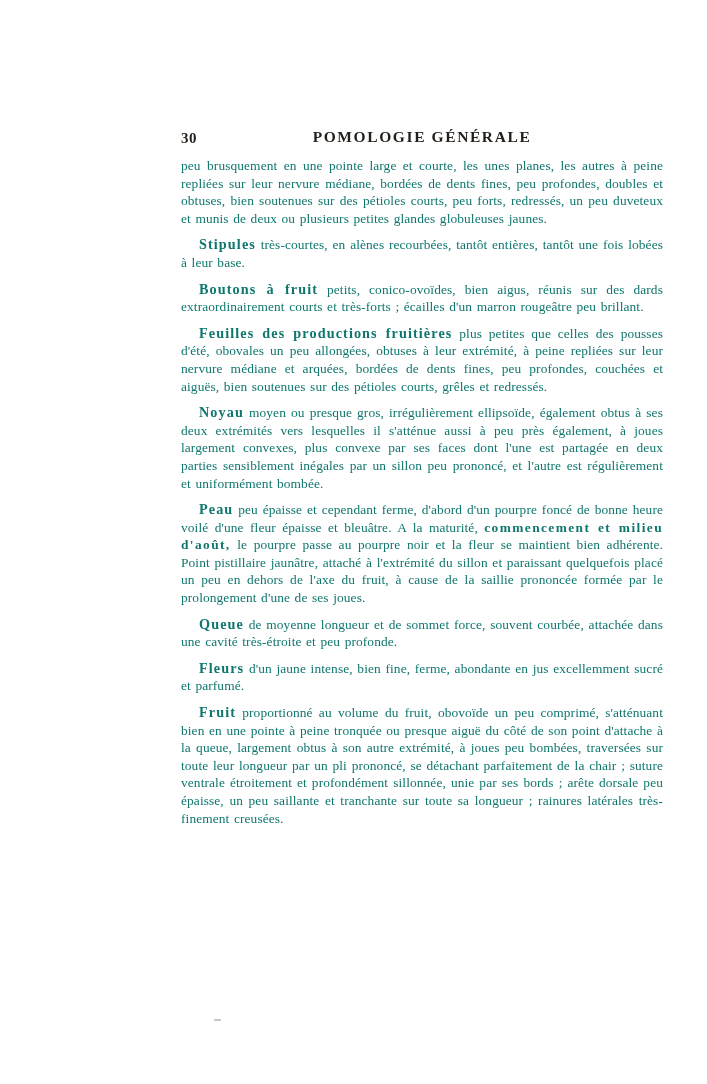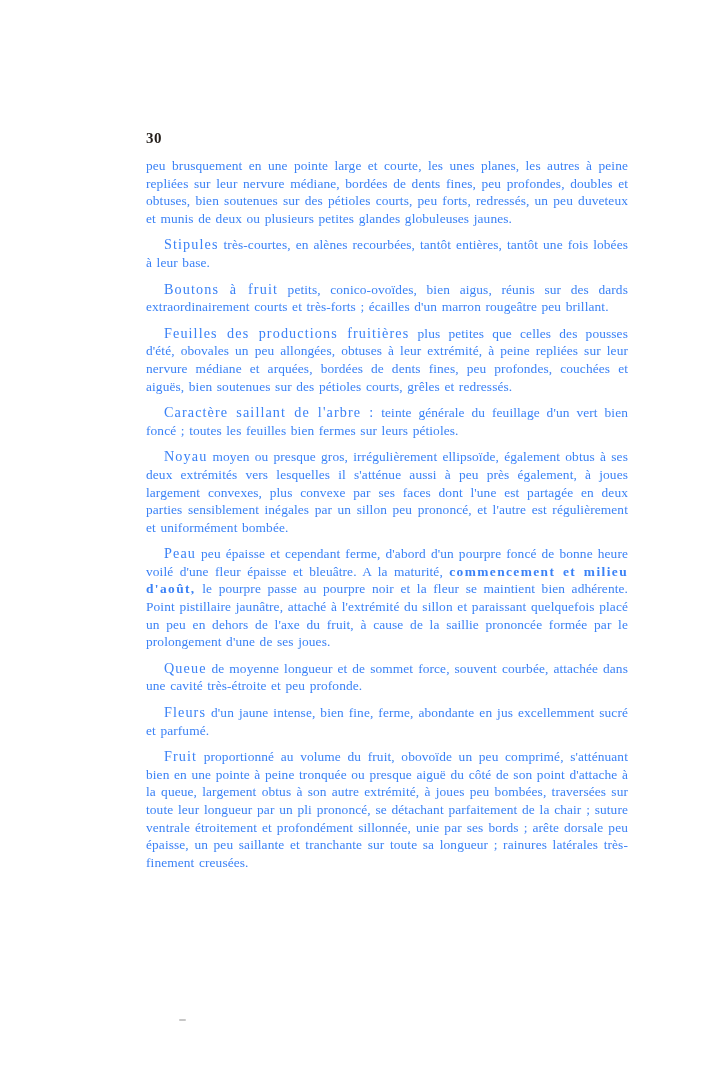--- a/index.html
+++ b/index.html
@@ -6,54 +6,55 @@
   body {
     width: 707px; height: 1084px;
     background: #ffffff;
     position: relative;
     font-family: "Liberation Serif", "DejaVu Serif", serif;
     overflow: hidden;
   }
   .page {
     position: absolute; inset: 0;
     background: #ffffff;
+    margin-left: 35px;
   }
   .running-header {
     position: absolute;
     top: 128px; left: 146px; width: 482px; height: 20px;
     color: #241f1b;
   }
   .page-number {
     position: absolute; left: 0; top: 2px;
     font-size: 15px; font-weight: 700; letter-spacing: 0.5px;
   }
   .page-title {
     position: absolute; left: 0; right: 0; top: 0;
     text-align: center;
     font-size: 15.5px; font-weight: 700;
     letter-spacing: 1.6px;
     white-space: nowrap;
   }
   .text-column {
     position: absolute;
     top: 157px; left: 146px; width: 482px;
-    color: #3b82f6;
+    color: #0f766e;
     font-size: 13.4px;
     line-height: 17.6px;
     text-align: justify;
     letter-spacing: 0.1px;
     word-spacing: 1.1px;
   }
   .text-column p {
     margin: 0 0 9px 0;
     text-indent: 18px;
   }
   .text-column p.continuation { text-indent: 0; }
   .term {
-    font-weight: 400;
+    font-weight: 700;
     font-size: 14.2px;
     letter-spacing: 1.1px;
   }
   .inline-emphasis {
     font-weight: 700;
     letter-spacing: 1.4px;
   }
   .scan-speck {
     position: absolute;
     left: 179px; top: 1019px;
@@ -63,38 +64,37 @@
     opacity: 0.8;
   }
 </style>
 </head>
 <body>
 
 <div class="page">
 
   <div class="running-header">
     <span class="page-number">30</span>
+    <span class="page-title">POMOLOGIE GÉNÉRALE</span>
   </div>
 
   <div class="text-column">
 
     <p class="continuation"><span>peu brusquement en une pointe large et courte, les unes planes, les autres à peine repliées sur leur nervure médiane, bordées de dents fines, peu profondes, doubles et obtuses, bien soutenues sur des pétioles courts, peu forts, redressés, un peu duveteux et munis de deux ou plusieurs petites glandes globuleuses jaunes.</span></p>
 
     <p><span class="term">Stipules</span>
       <span>très-courtes, en alènes recourbées, tantôt entières, tantôt une fois lobées à leur base.</span></p>
 
     <p><span class="term">Boutons à fruit</span>
       <span>petits, conico-ovoïdes, bien aigus, réunis sur des dards extraordinairement courts et très-forts ; écailles d'un marron rougeâtre peu brillant.</span></p>
 
 
     <p><span class="term">Feuilles des productions fruitières</span>
       <span>plus petites que celles des pousses d'été, obovales un peu allongées, obtuses à leur extrémité, à peine repliées sur leur nervure médiane et arquées, bordées de dents fines, peu profondes, couchées et aiguës, bien soutenues sur des pétioles courts, grêles et redressés.</span></p>
 
-    <p><span class="term">Caractère saillant de l'arbre :</span>
-      <span>teinte générale du feuillage d'un vert bien foncé ; toutes les feuilles bien fermes sur leurs pétioles.</span></p>
 
     <p><span class="term">Noyau</span>
       <span>moyen ou presque gros, irrégulièrement ellipsoïde, également obtus à ses deux extrémités vers lesquelles il s'atténue aussi à peu près également, à joues largement convexes, plus convexe par ses faces dont l'une est partagée en deux parties sensiblement inégales par un sillon peu prononcé, et l'autre est régulièrement et uniformément bombée.</span></p>
 
     <p><span class="term">Peau</span>
       <span>peu épaisse et cependant ferme, d'abord d'un pourpre foncé de bonne heure voilé d'une fleur épaisse et bleuâtre. A la maturité,</span>
       <span class="inline-emphasis">commencement et milieu d'août,</span>
       <span>le pourpre passe au pourpre noir et la fleur se maintient bien adhérente. Point pistillaire jaunâtre, attaché à l'extrémité du sillon et paraissant quelquefois placé un peu en dehors de l'axe du fruit, à cause de la saillie prononcée formée par le prolongement d'une de ses joues.</span></p>
 
     <p><span class="term">Queue</span>

